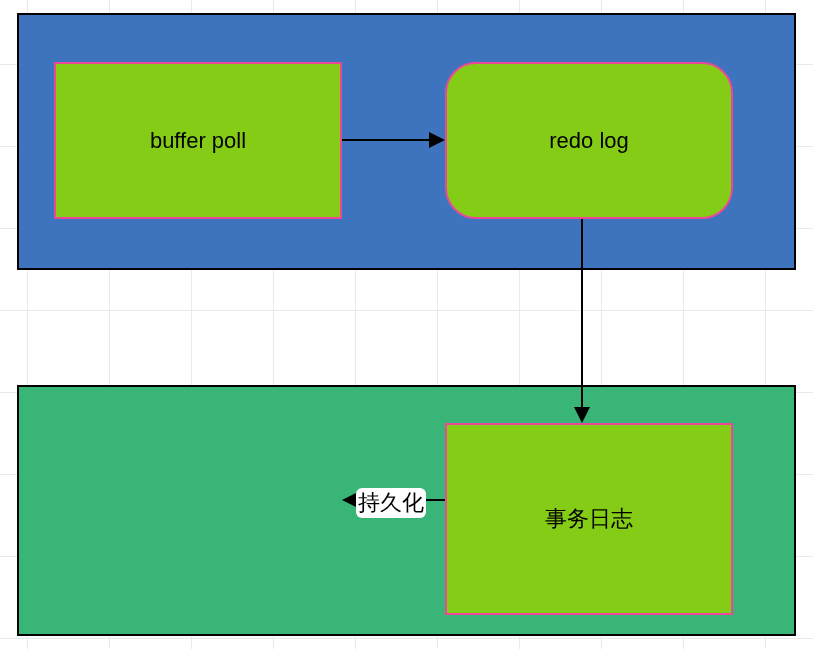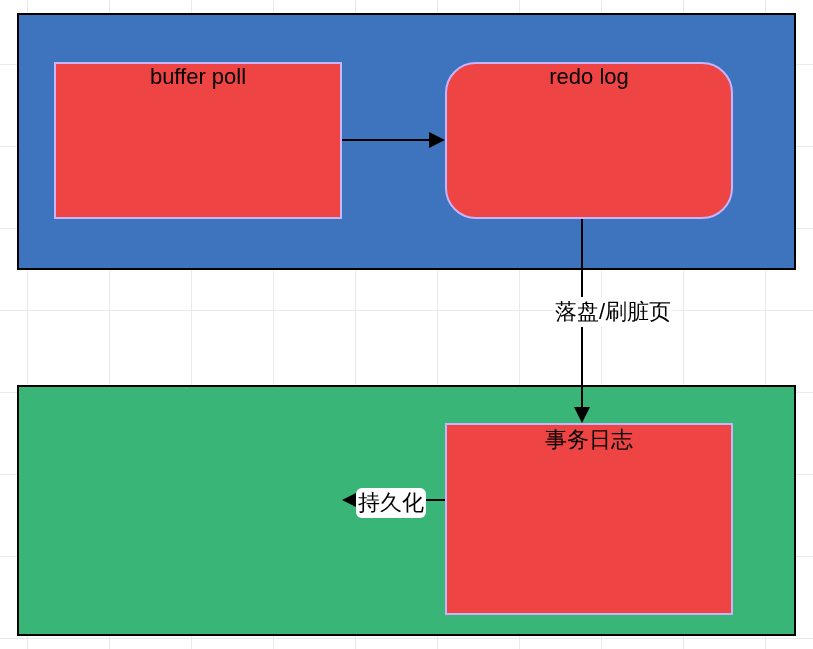--- a/index.html
+++ b/index.html
@@ -48,24 +48,24 @@
       left: 17px;
       top: 385px;
       width: 779px;
       height: 251px;
       background: #38b577;
       border: 2px solid #000;
       z-index: 1;
     }
     .box {
       position: absolute;
-      background: #ef4444;
-      border: 2px solid #c4b5fd;
+      background: #84cc16;
+      border: 2px solid #ec4899;
       display: flex;
-      align-items: flex-start;
+      align-items: center;
       justify-content: center;
       font-size: 22px;
       color: #000;
       z-index: 2;
     }
     .box-buffer-poll {
       left: 54px;
       top: 62px;
       width: 288px;
       height: 157px;
@@ -140,15 +140,14 @@
     <defs>
       <marker id="arrowhead" markerWidth="8" markerHeight="8" refX="7" refY="4" orient="auto">
         <path d="M0,0 L8,4 L0,8 Z" fill="#000"></path>
       </marker>
     </defs>
     <line x1="342" y1="140" x2="443" y2="140" stroke="#000" stroke-width="2" marker-end="url(#arrowhead)"></line>
     <line x1="582" y1="219" x2="582" y2="421" stroke="#000" stroke-width="2" marker-end="url(#arrowhead)"></line>
     <line x1="445" y1="500" x2="344" y2="500" stroke="#000" stroke-width="2" marker-end="url(#arrowhead)"></line>
   </svg>
 
-  <div class="edge-label lbl-flush">落盘/刷脏页</div>
   <div class="edge-label lbl-persist">持久化</div>
 </div>
 
 </body></html>

